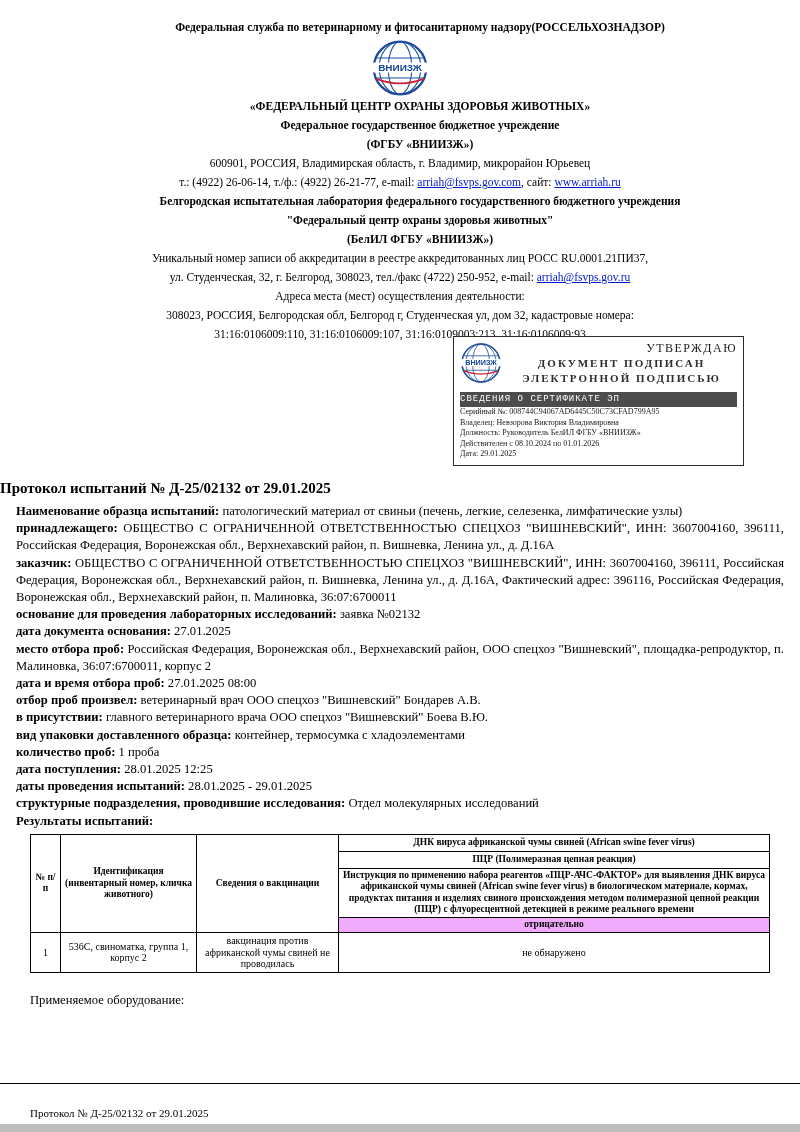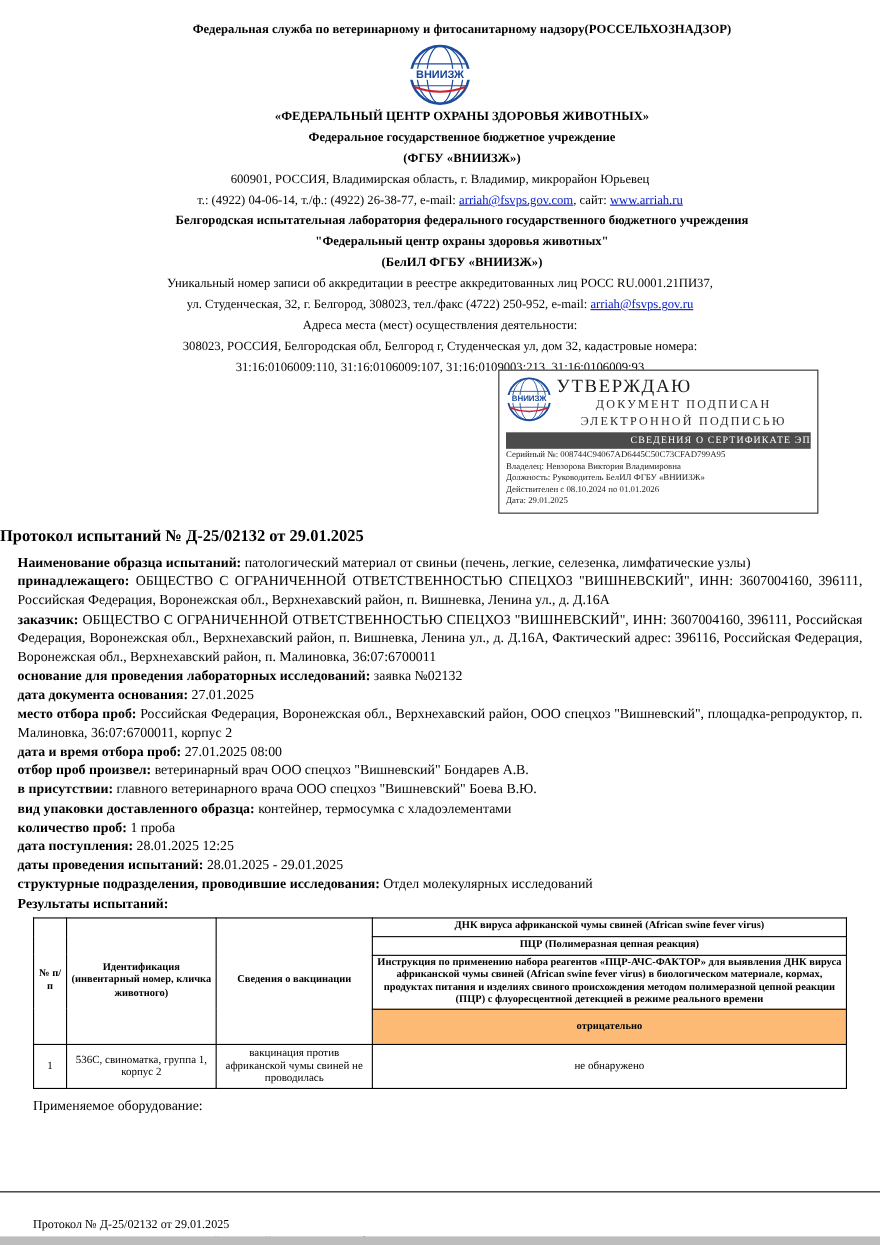--- a/index.html
+++ b/index.html
@@ -14,48 +14,48 @@
   .logo-wrap { text-align:center; height:60px; padding-top:2px; }
   a.lnk { color:#0018c8; text-decoration:underline; cursor:pointer; }
 
   
   .stamp {
     position:absolute; left:453px; top:336px; width:291px;
     border:1.5px solid #2b2b2b; padding:4px 6px 5px; background:#fff;
   }
   .stamp-head { position:relative; padding-left:46px; min-height:48px; }
   .stamp-logo { position:absolute; left:0; top:1px; }
-  .approve { text-align:left; font-size:17px; letter-spacing:1.5px; color:#1a1a1a; }
-  .sig { text-align:center; font-size:11px; letter-spacing:2px; color:#2e2e2e; line-height:14.5px; }
+  .approve { text-align:right; font-size:12px; letter-spacing:1.5px; color:#1a1a1a; }
+  .sig { text-align:center; font-size:11px; letter-spacing:2px; color:#2e2e2e; line-height:14.5px;font-weight:bold; }
   .cert-bar {
     margin-top:3px; background:#4c4c4c; color:#fff; font-size:9px;
-    letter-spacing:1px; text-align:right; padding:2px 0 3px;
-    font-family:Liberation Serif, serif;
+    letter-spacing:1px; text-align:left; padding:2px 0 3px;
+    font-family:Liberation Mono, monospace;
   }
   .cert { font-size:8px; line-height:10.5px; color:#1a1a1a; }
   .cert:first-of-type { margin-top:3px; }
 
   .spacer { height:116px; }
   .title { text-align:left; font-size:15px; font-weight:bold; margin-top:20px; }
 
   .doc-body { padding:0 16px; font-size:12.6px; line-height:17.2px; text-align:justify; margin-top:6px; }
   .doc-body p { margin:0; }
 
   table.results { border-collapse:collapse; width:740px; margin:4px 30px 0; table-layout:fixed; }
   table.results td {
     border:1px solid #000; font-size:9.5px; padding:1px 3px;
     vertical-align:middle; text-align:center; line-height:11.5px;margin-left:48px;
   }
   td.th { font-weight:bold; }
   td.r1, td.r2 { height:17px; }
   td.doc { padding:3px 6px; }
-  td.norm { background:#fdba74; height:32px; }
+  td.norm { background:#f0abfc; height:15px; }
   tr.datarow td { height:40px; font-size:10px; font-weight:normal; }
 
-  .equip { margin:8px 30px 0; font-size:12.6px; }
+  .equip { margin:20px 30px 0; font-size:12.6px; }
 
   .footer {
     position:absolute; left:0; right:0; top:1083px;
     border-top:1px solid #000; padding:22px 30px 0;
     font-size:11px; line-height:15.5px;
   }
   .bottom-strip { position:absolute; left:0; right:0; top:1124px; height:8px; background:#bdbdbd; }
 </style>
 </head>
 <body>
@@ -75,21 +75,21 @@
       <rect x="1" y="26" width="62" height="11" fill="#fff"></rect>
       <text x="32" y="35" font-size="11" font-weight="bold" fill="#16459a" text-anchor="middle" font-family="Liberation Sans, sans-serif">ВНИИЗЖ</text>
     </svg>
   </div>
 
   <div class="hdr b">«ФЕДЕРАЛЬНЫЙ ЦЕНТР ОХРАНЫ ЗДОРОВЬЯ ЖИВОТНЫХ»</div>
   <div class="hdr b">Федеральное государственное бюджетное учреждение</div>
   <div class="hdr b">(ФГБУ «ВНИИЗЖ»)</div>
   <div class="hdr">600901, РОССИЯ, Владимирская область, г. Владимир, микрорайон Юрьевец</div>
 
-  <div class="hdr"><span>т.: (4922) 04-06-14, т./ф.: (4922) 26-38-77, e-mail: </span><a class="lnk" href="#">arriah@fsvps.gov.com</a><span>, сайт: </span><a class="lnk" href="#">www.arriah.ru</a></div>
+  <div class="hdr"><span>т.: (4922) 26-06-14, т./ф.: (4922) 26-21-77, e-mail: </span><a class="lnk" href="#">arriah@fsvps.gov.com</a><span>, сайт: </span><a class="lnk" href="#">www.arriah.ru</a></div>
 
   <div class="hdr b">Белгородская испытательная лаборатория федерального государственного бюджетного учреждения</div>
   <div class="hdr b">"Федеральный центр охраны здоровья животных"</div>
   <div class="hdr b">(БелИЛ ФГБУ «ВНИИЗЖ»)</div>
   <div class="hdr">Уникальный номер записи об аккредитации в реестре аккредитованных лиц РОСС RU.0001.21ПИ37,</div>
 
   <div class="hdr"><span>ул. Студенческая, 32, г. Белгород, 308023, тел./факс (4722) 250-952, e-mail: </span><a class="lnk" href="#">arriah@fsvps.gov.ru</a></div>
 
   <div class="hdr">Адреса места (мест) осуществления деятельности:</div>
   <div class="hdr">308023, РОССИЯ, Белгородская обл, Белгород г, Студенческая ул, дом 32, кадастровые номера:</div>

